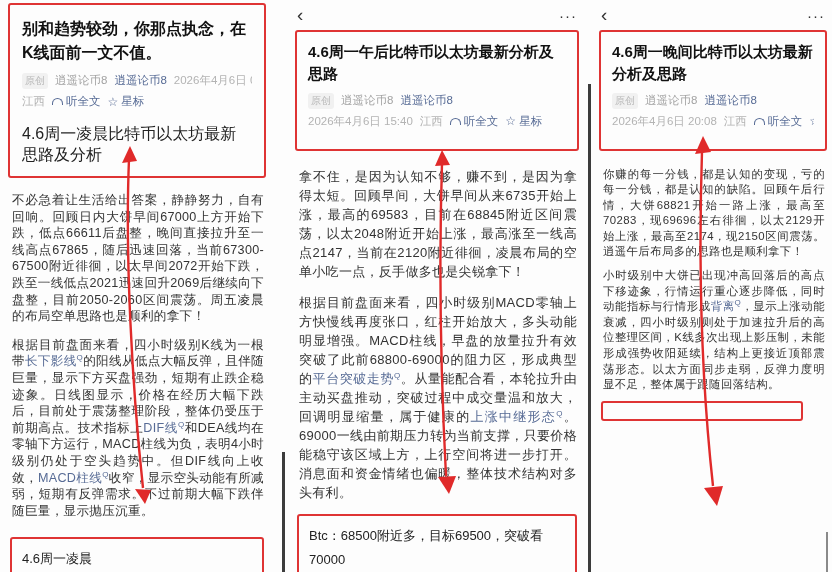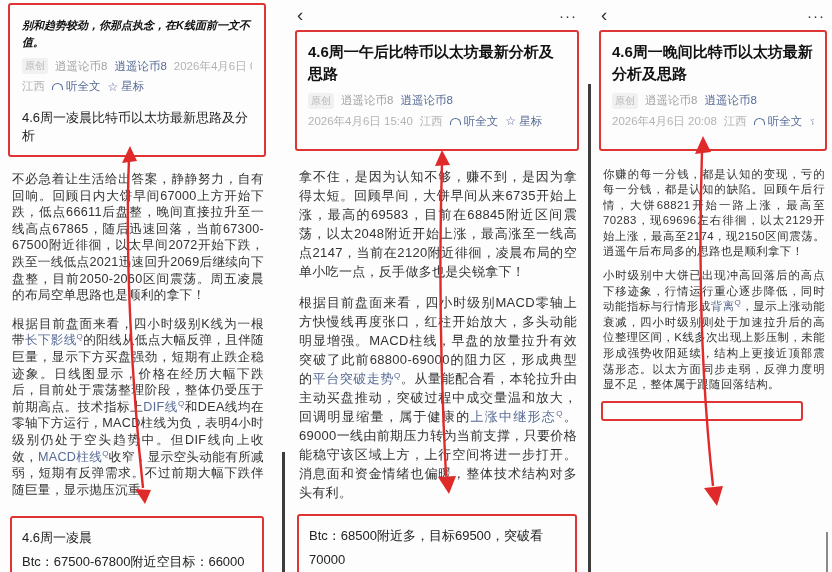--- a/index.html
+++ b/index.html
@@ -15,36 +15,36 @@
   .navrow{display:flex;justify-content:space-between;align-items:center;
     height:18px;margin:6px 2px 6px 2px;color:#222;}
   .nav-back{font-size:19px;line-height:16px;color:#333;cursor:pointer;}
   .nav-more{font-size:15px;letter-spacing:1px;color:#333;cursor:pointer;}
 
   .redbox{border:2px solid #df3434;border-radius:3px;background:transparent;}
   .titlebox{padding:9px 11px 20px 11px;}
   #col1 .titlebox{margin-top:3px;padding:12px 12px 10px 12px;}
 
   .article-title{font-weight:bold;color:#111;line-height:1.45;margin:0 0 8px 0;}
-  #col1 .article-title{font-size:11px;line-height:1.5;font-style:italic;}
+  #col1 .article-title{font-size:16px;line-height:1.5;}
   #col2 .article-title,#col3 .article-title{font-size:15px;}
 
-  .metaline{display:flex;align-items:center;flex-wrap:nowrap;gap:7px;
+  .metaline{display:flex;flex-wrap:nowrap;gap:7px;
     font-size:11.5px;margin-top:5px;white-space:nowrap;overflow:hidden;}
   .badge{background:#f1f1f1;color:#b9b9b9;font-size:10px;padding:1px 3px;
     border-radius:3px;flex:0 0 auto;}
   .author-gray{color:#a3a3a3;}
   .author-link{color:#576b95;cursor:pointer;}
   .meta-dim{color:#b3b3b3;}
   .meta-action{color:#576b95;display:inline-flex;align-items:center;gap:3px;cursor:pointer;}
   .icon-headset{display:inline-block;width:9px;height:6px;
     border:1.6px solid #576b95;border-bottom:none;border-radius:9px 9px 0 0;}
   .icon-star{font-size:12px;line-height:1;color:#576b95;}
 
-  .subtitle{font-size:13px;color:#222;margin-top:15px;}
+  .subtitle{font-size:16px;color:#222;margin-top:15px;}
 
   .para{color:#333;text-align:justify;margin:0 2px 12px 4px;}
   #col1 .para{font-size:12.6px;line-height:16.6px;letter-spacing:0.3px;}
   #col2 .para{font-size:13px;line-height:19px;letter-spacing:0.3px;}
   #col3 .para{font-size:11.4px;line-height:15.6px;letter-spacing:0.4px;margin-bottom:8px;}
   #col1 .para-wrap{margin-top:14px;}
   #col2 .para-wrap,#col3 .para-wrap{margin-top:16px;}
   .term-link{color:#576b95;cursor:pointer;}
   .term-sup{font-size:8px;color:#576b95;vertical-align:super;line-height:0;}
 

